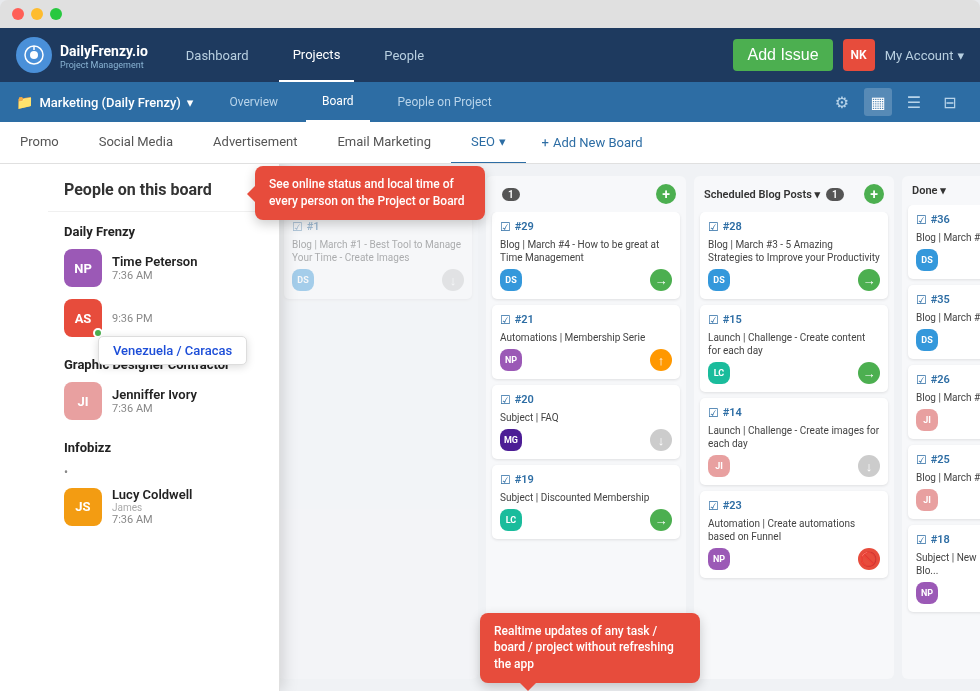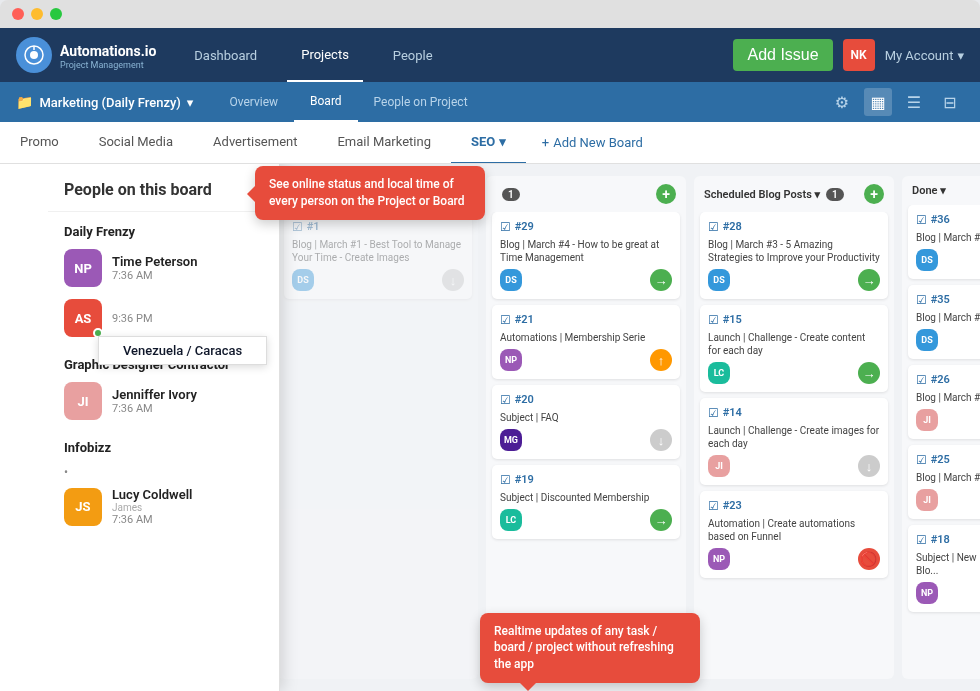--- a/index.html
+++ b/index.html
@@ -113,21 +113,21 @@
     .project-title {
       color: white;
       font-size: 13px;
       font-weight: 500;
       display: flex;
       align-items: center;
       gap: 6px;
       margin-right: 20px;
     }
     .project-title .folder-icon { font-size: 14px; }
-    .sub-nav-links { display: flex; gap: 0; flex: 1; }
+    .sub-nav-links { display: flex; gap: 12px; flex: 1; }
     .sub-nav-link {
       color: #b8d4ea;
       font-size: 12px;
       padding: 0 16px;
       height: 40px;
       display: flex;
       align-items: center;
       cursor: pointer;
     }
     .sub-nav-link.active {
@@ -165,21 +165,21 @@
       align-items: center;
       font-size: 13px;
       color: #555;
       cursor: pointer;
       border-bottom: 2px solid transparent;
       white-space: nowrap;
     }
     .board-tab.active {
       color: #2d6da4;
       border-bottom: 2px solid #2d6da4;
-      font-weight: 700;
+      font-weight: 400;
     }
     .add-board-btn {
       color: #2d6da4;
       font-size: 13px;
       display: flex;
       align-items: center;
       gap: 4px;
       padding: 0 12px;
       cursor: pointer;
       margin-left: 4px;
@@ -348,25 +348,25 @@
     }
     .person-info { flex: 1; }
     .person-name { font-size: 13px; font-weight: 600; color: #222; }
     .person-time { font-size: 11px; color: #888; }
 
     
     .tooltip-popup {
       position: absolute;
       background: white;
       border: 1px solid #ddd;
-      border-radius: 0;
-      padding: 6px 24px;
+      border-radius: 5px;
+      padding: 6px 14px;
       font-size: 13px;
       font-weight: 500;
-      color: #0f172a;
+      color: #1d4ed8;
       white-space: nowrap;
       box-shadow: 0 2px 8px rgba(0,0,0,0.15);
       z-index: 20;
       left: 98px;
       top: 172px;
     }
 
     
     .annotation-bubble {
       position: absolute;
@@ -428,21 +428,21 @@
 <div class="top-nav">
   <div class="logo-area">
     <div class="logo-icon">
       <svg width="22" height="22" viewBox="0 0 22 22">
           <circle cx="11" cy="11" r="9" fill="none" stroke="white" stroke-width="1.5"></circle>
           <circle cx="11" cy="11" r="4" fill="white"></circle>
           <line x1="11" y1="2" x2="11" y2="6" stroke="white" stroke-width="1.5"></line>
         </svg>
     </div>
     <div>
-      <span style="color:white;font-size:14px;font-weight:700;">Automations.io</span>
+      <span style="color:white;font-size:14px;font-weight:700;">DailyFrenzy.io</span>
       <span class="logo-sub">Project Management</span>
     </div>
   </div>
   <nav class="nav-links">
     <a class="nav-link">Dashboard</a>
     <a class="nav-link active">Projects</a>
     <a class="nav-link">People</a>
   </nav>
   <div class="nav-right">
     <button class="add-issue-btn">Add Issue</button>

